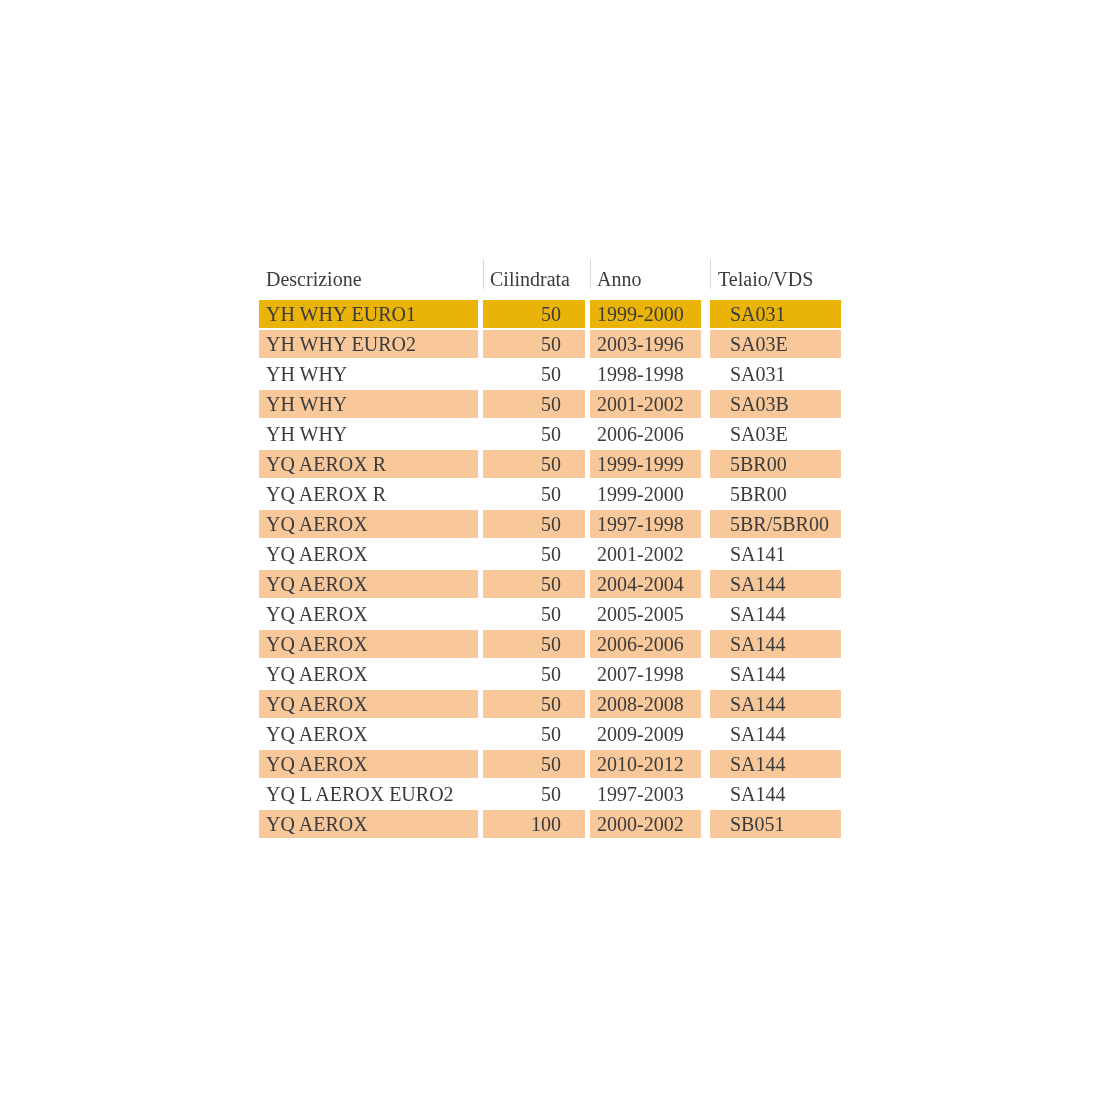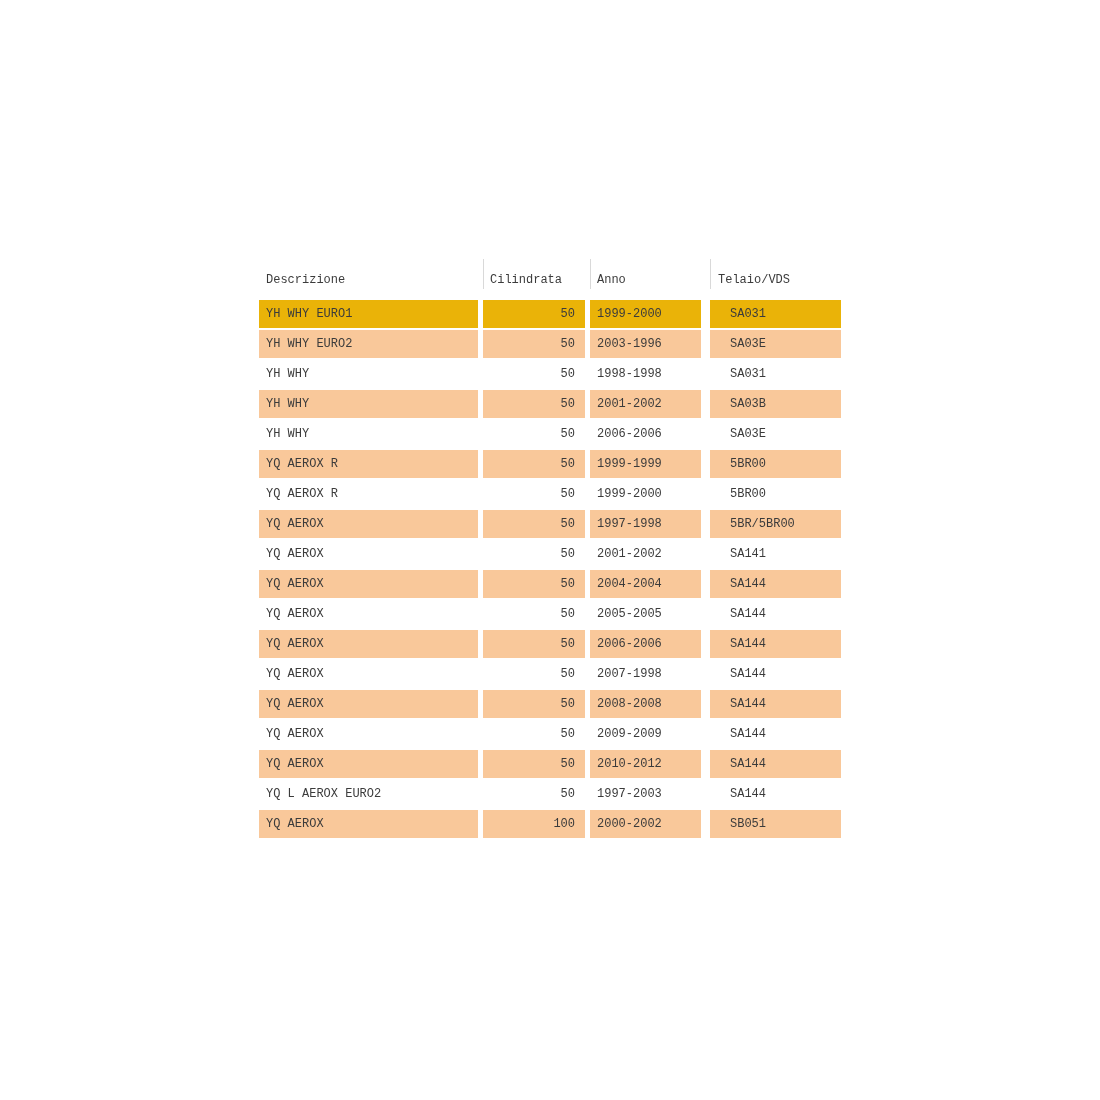--- a/index.html
+++ b/index.html
@@ -14,22 +14,22 @@
     position: absolute;
     left: 259px;
     top: 259px;
     width: 582px;
   }
   table.compat {
     border-collapse: separate;
     border-spacing: 0;
     table-layout: fixed;
     width: 582px;
-    font-family: Liberation Mono, monospace;
-    font-size: 12px;
+    font-family: Liberation Serif, serif;
+    font-size: 20px;
     color: #3b3b3b;
   }
   table.compat th,
   table.compat td {
     box-sizing: border-box;
     overflow: hidden;
     white-space: nowrap;
     font-weight: normal;
     vertical-align: middle;
   }
@@ -57,21 +57,21 @@
   th.c4 { padding-left: 8px; }
   
   table.compat td {
     height: 30px;
     border-bottom: 2px solid #ffffff;
   }
   td.c1 { padding-left: 7px; }
   td.c2 {
     border-left: 5px solid #ffffff;
     text-align: right;
-    padding-right: 10px;
+    padding-right: 24px;
   }
   td.c3 {
     border-left: 5px solid #ffffff;
     padding-left: 7px;
   }
   td.c4 {
     border-left: 9px solid #ffffff;
     padding-left: 20px;
   }
   tr.stripe-gray   td { background-color: #eab308; }

